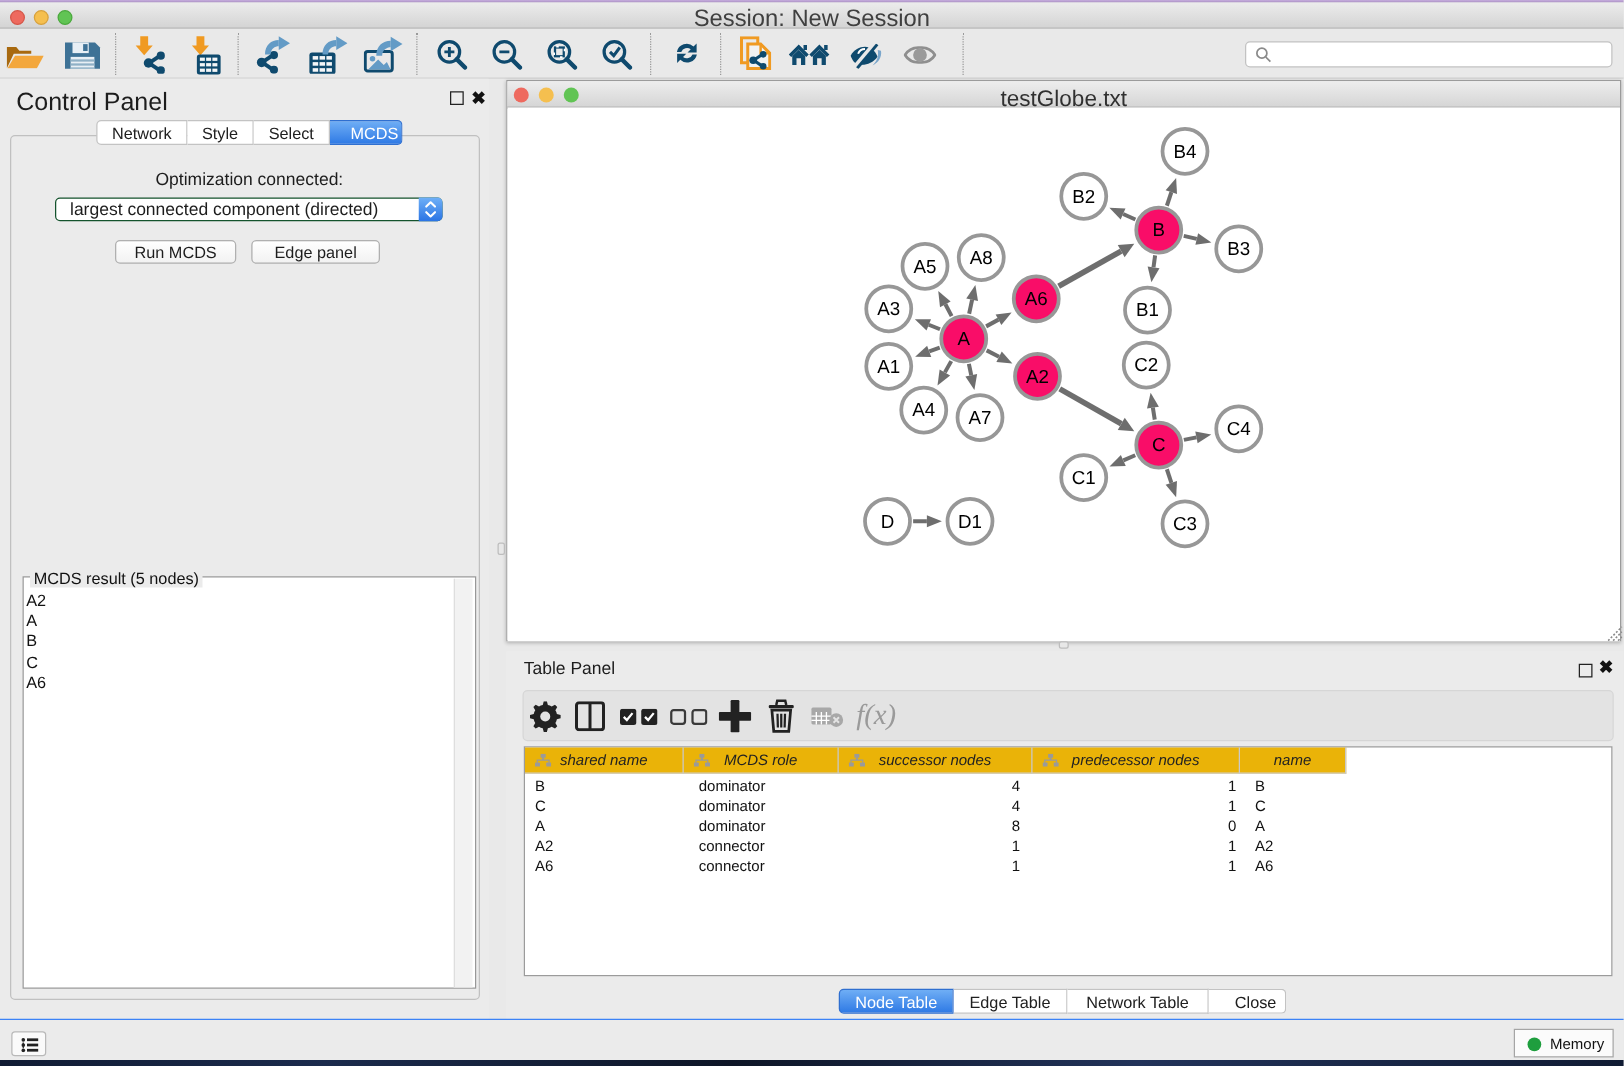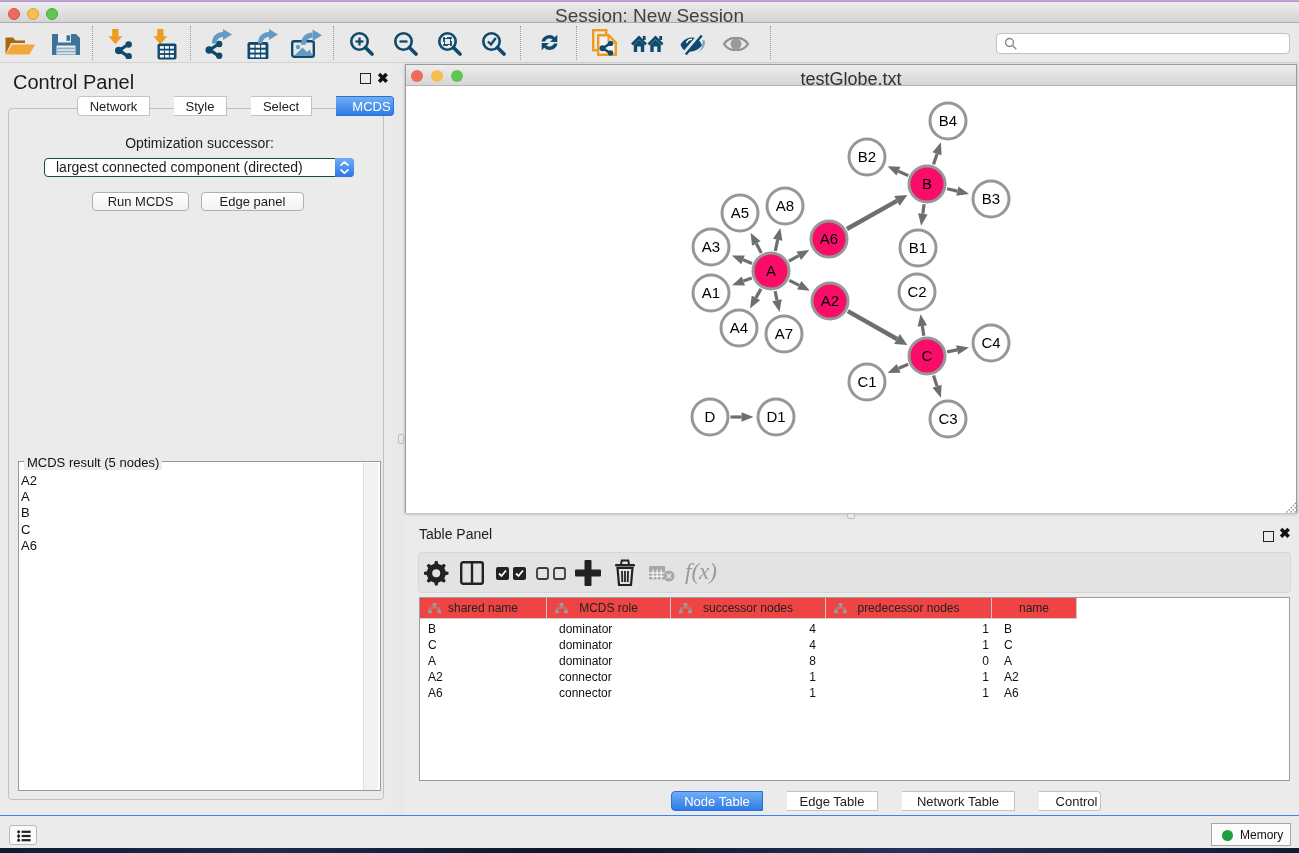--- a/index.html
+++ b/index.html
@@ -20,21 +20,21 @@
 .sep { position:absolute; top:3px; height:34px; width:0; border-left:1px dotted #9a9a9a; }
 .tbi { position:absolute; top:4px; }
 
 #search { left:996px; top:10px; width:294px; height:21px; background:#fff; border:1px solid #c2c2c2; border-radius:4px; }
 
 #cpanel { left:0; top:63px; width:391px; height:752px; background:#ebebeb; }
 #cpanel .ptitle { left:13px; top:8px; font-size:20px; color:#1d1d1d; }
 .wbtn { position:absolute; top:10px; width:11px; height:11px; border:1.5px solid #222; }
 .xbtn { position:absolute; top:7px; font-size:14px; font-weight:bold; color:#111; }
 
-.tabrow { position:absolute; display:flex;gap:24px; }
+.tabrow { position:absolute; display:flex; }
 .tab { height:20px; font-size:13px; color:#202020; background:#fff; border:1px solid #c3c3c3; border-left:none; display:flex; align-items:center; justify-content:center; }
 .tab.first { border-left:1px solid #c3c3c3; border-radius:4px 0 0 4px; }
 .tab.last { border-radius:0 4px 4px 0;padding-left:14px; }
 .tab.sel { background:linear-gradient(#6faef5,#2f7ae5); color:#fff; border-color:#2f6fd0; }
 
 #cpinner { left:8px; top:45px; width:376px; height:692px; border:1px solid #c0c0c0; border-radius:4px; }
 #optlabel { left:8px; top:72px; width:383px; text-align:center; font-size:14px; color:#1d1d1d; }
 #dropdown { left:44px; top:95px; width:310px; height:19px; background:#fff; border:1px solid #14532d; border-radius:4px; font-size:14px; color:#1d1d1d; line-height:17px; padding-left:11px; }
 #dropbtn { right:-1px; top:-1px; width:19px; height:19px; border-radius:0 4px 4px 0; background:linear-gradient(#6fb0f7,#2a74e4); }
 .btn { position:absolute; height:19px; background:linear-gradient(#ffffff,#f2f2f2); border:1px solid #b0b0b0; border-radius:4px; font-size:13px; color:#1d1d1d; text-align:center; line-height:17px; }
@@ -52,21 +52,21 @@
 #nettitle .tl { top:5px; }
 #nettext { left:0; top:4px; width:890px; text-align:center; font-size:18px; color:#303030; }
 #canvas { left:0; top:22px; width:890px; height:426px; background:#fff; }
 
 .handle { position:absolute; background:#e8e8e8; border:1px solid #bdbdbd; border-radius:2px; }
 
 #tpanel { left:405px; top:521px; width:894px; height:294px; background:#ebebeb; }
 #tpanel .ptitle { left:14px; top:5px; font-size:14px; color:#1d1d1d; }
 #ttoolbar { left:13px; top:31px; width:873px; height:41px; background:#e3e3e3; border:1px solid #d6d6d6; border-radius:4px;padding-left:28px; }
 #ttable { left:14px; top:76px; width:871px; height:184px; background:#fff; border:1px solid #9b9b9b; }
-#thead { left:0; top:0; height:21px; background:#ef4444; border-bottom:1px solid #cfcfcf; }
+#thead { left:0; top:0; height:21px; background:#eab308; border-bottom:1px solid #cfcfcf;font-style:italic; }
 .th { position:absolute; top:0; height:21px; border-right:1px solid #c9c9c9; font-size:12px; color:#222; text-align:center; line-height:21px; }
 .trow { position:absolute; font-size:12px; color:#111; height:16px; line-height:16px; }
 
 #btabs { left:266px; top:270px; }
 
 #statusbar { left:0; top:815px; width:1299px; height:33px; background:#ebebeb; border-top:1px solid #3b82f6; }
 #listbtn { left:9px; top:9px; width:28px; height:20px; background:#fafafa; border:1px solid #b9b9b9; border-radius:3px; }
 #membtn { left:1211px; top:7px; width:80px; height:23px; background:#fbfbfb; border:1px solid #a5a5a5; font-size:12px; color:#111; }
 #bottomstrip { left:0; top:848px; width:1299px; height:5px; background:linear-gradient(90deg,#101b33,#1b2b4d 20%,#0d1526 45%,#22335a 70%,#101b33); }
 </style>
@@ -243,21 +243,21 @@
   <div class="abs ptitle">Control Panel</div>
   <div class="wbtn" style="left:360px"></div>
   <div class="xbtn" style="left:377px">✖</div>
   <div class="abs" id="cpinner"></div>
   <div class="tabrow" style="left:77px;top:33px">
     <div class="tab first" style="width:73px">Network</div>
     <div class="tab" style="width:53px">Style</div>
     <div class="tab" style="width:61px">Select</div>
     <div class="tab last sel" style="width:58px">MCDS</div>
   </div>
-  <div class="abs" id="optlabel">Optimization successor:</div>
+  <div class="abs" id="optlabel">Optimization connected:</div>
   <div class="abs" id="dropdown">largest connected component (directed)
     <div class="abs" id="dropbtn">
       <svg width="19" height="19" viewBox="0 0 19 19">
           <path d="M6 7.2 L9.5 3.8 L13 7.2" fill="none" stroke="#fff" stroke-width="1.7" stroke-linecap="round" stroke-linejoin="round"></path>
           <path d="M6 11.8 L9.5 15.2 L13 11.8" fill="none" stroke="#fff" stroke-width="1.7" stroke-linecap="round" stroke-linejoin="round"></path>
         </svg>
     </div>
   </div>
   <div class="btn" style="left:92px;top:129px;width:97px">Run MCDS</div>
   <div class="btn" style="left:201px;top:129px;width:103px">Edge panel</div>
@@ -480,21 +480,21 @@
   <div class="trow" style="left:8px;top:87px;width:100px">A6</div>
   <div class="trow" style="left:139px;top:87px;width:110px">connector</div>
   <div class="trow" style="left:251px;top:87px;width:145px;text-align:right">1</div>
   <div class="trow" style="left:406px;top:87px;width:163px;text-align:right">1</div>
   <div class="trow" style="left:584px;top:87px;width:70px">A6</div>
   </div>
   <div class="tabrow" id="btabs">
     <div class="tab first sel" style="width:92px">Node Table</div>
     <div class="tab" style="width:91px">Edge Table</div>
     <div class="tab" style="width:113px">Network Table</div>
-    <div class="tab last" style="width:62px">Control</div>
+    <div class="tab last" style="width:62px">Close</div>
   </div>
 </div>
 
 <div class="abs" id="statusbar">
   <div class="abs" id="listbtn">
     <svg width="14" height="12" style="position:absolute;left:7px;top:4px" viewBox="0 0 14 12">
         <line x1="1.6" y1="1" x2="1.6" y2="11" stroke="#222" stroke-width="1" stroke-dasharray="1.5,1.5"></line>
         <circle cx="1.6" cy="1.8" r="1.5" fill="#222"></circle>
         <circle cx="1.6" cy="6" r="1.5" fill="#222"></circle>
         <circle cx="1.6" cy="10.2" r="1.5" fill="#222"></circle>

